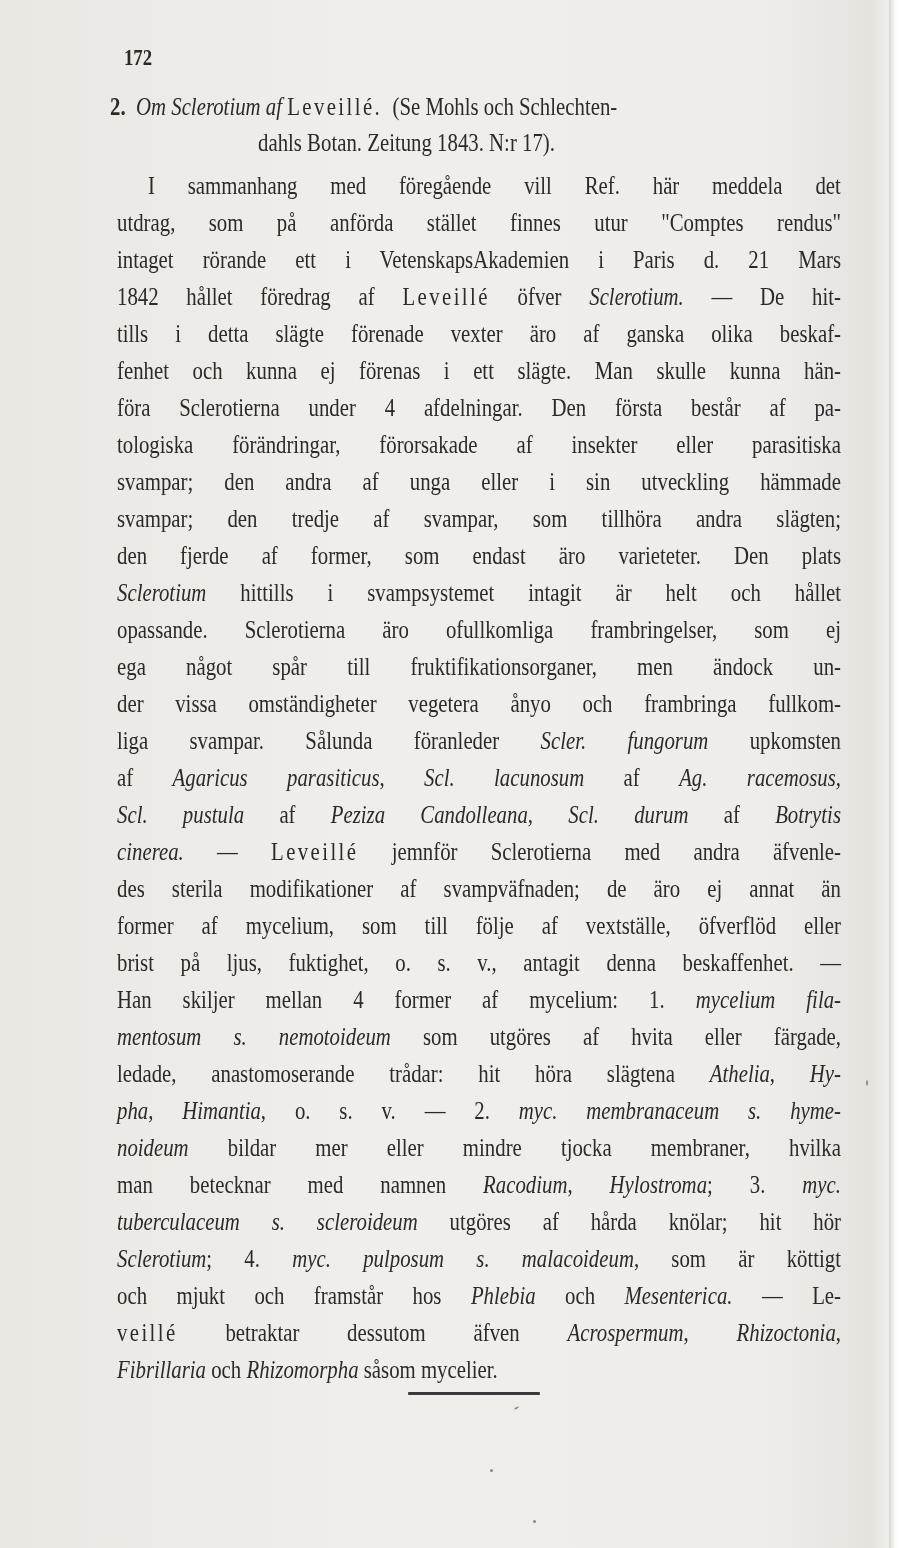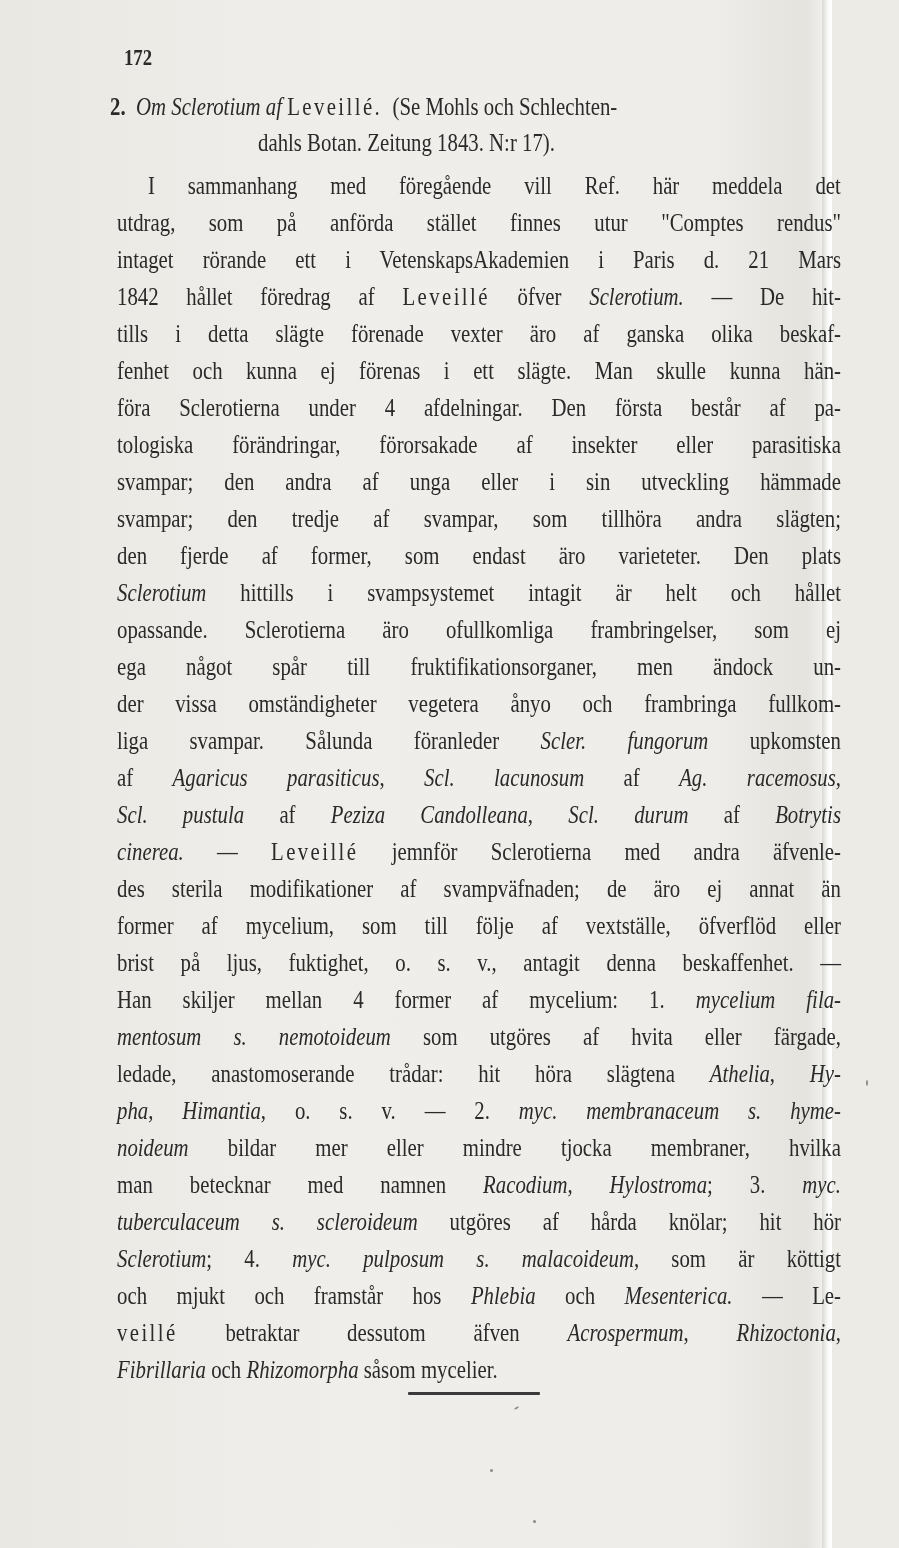--- a/index.html
+++ b/index.html
@@ -4,21 +4,21 @@
 <style>
   html, body { margin: 0; padding: 0; }
   body {
     width: 899px; height: 1548px; overflow: hidden;
     background: #ecebe6;
     position: relative;
     font-family: "Liberation Serif", "DejaVu Serif", serif;
     color: #2a2a2a;
   }
   .page {
-    position: absolute; left: 0; top: 0; width: 832px; height: 1548px;
+    position: absolute; left: 0; top: 0; width: 899px; height: 1548px;
     background: linear-gradient(90deg, #e9e8e3 0%, #efeeea 40%, #eeede9 85%, #e4e3de 97%, #f7f7f5 100%);
   }
   .edge {
     position: absolute; right: 0; top: 0; width: 10px; height: 1548px;
     background: linear-gradient(90deg, #d9d8d3 0%, #fafaf8 60%, #ffffff 100%);
   }
   .pagenum {
     position: absolute; left: 124px; top: 44px;
     font-size: 24px; font-weight: bold; letter-spacing: 0px;
     transform: scaleX(0.78); transform-origin: left center;

